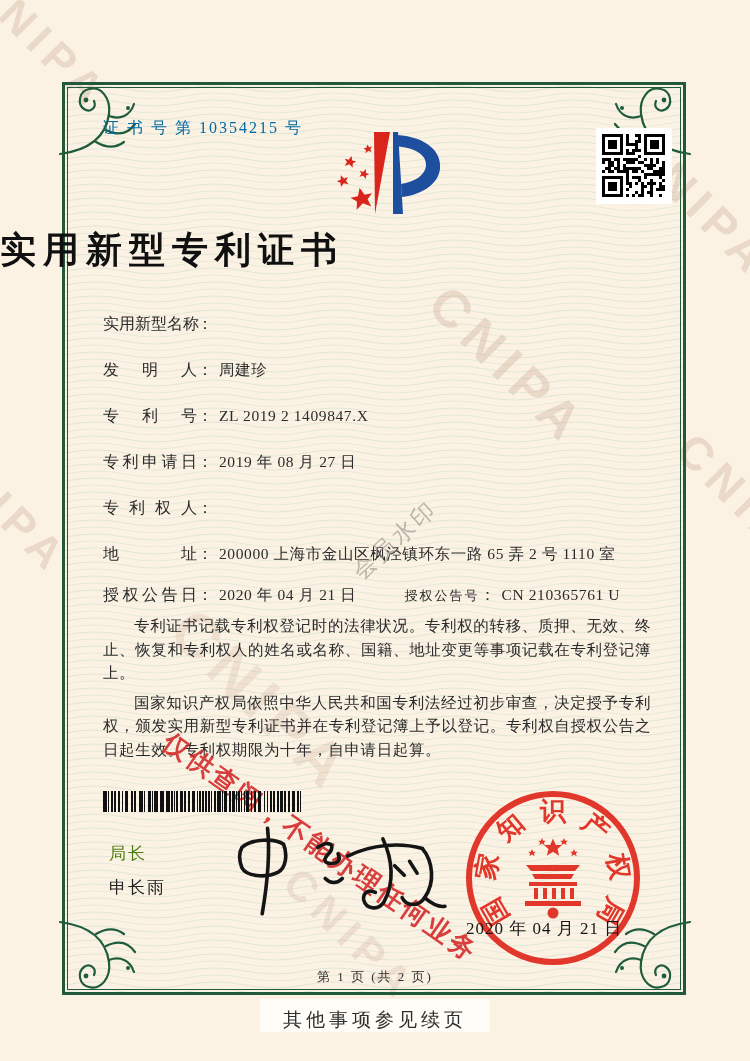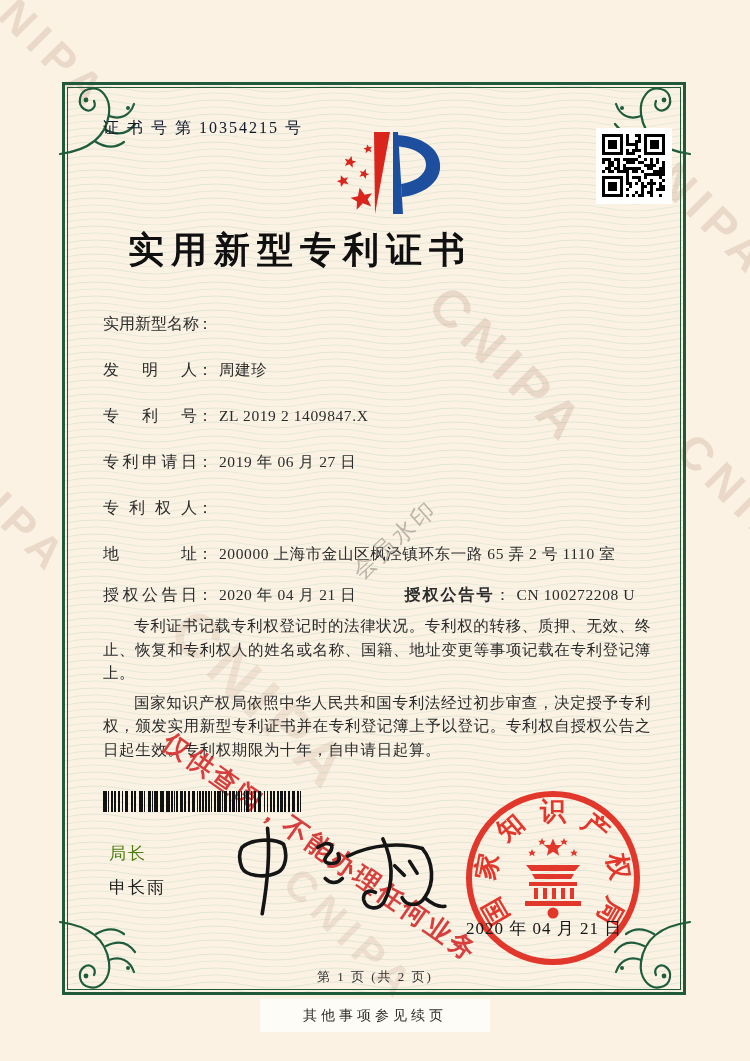--- a/index.html
+++ b/index.html
@@ -17,49 +17,49 @@
   .c-bl{left:56px;top:914px;transform:scaleY(-1);}
   .c-br{left:608px;top:914px;transform:scale(-1,-1);}
   
   .wm-cnipa{font-family:"Liberation Sans",sans-serif;font-weight:bold;color:rgba(196,160,138,.30);
             letter-spacing:8px;transform:translate(-50%,-50%) rotate(45deg);white-space:nowrap;}
   .wm-member{font-family:"Liberation Sans",sans-serif;color:rgba(140,132,122,.55);font-size:23px;
              letter-spacing:3px;transform:translate(-50%,-50%) rotate(-42deg);white-space:nowrap;}
   .wm-notice{color:rgba(210,38,38,.88);font-size:26px;letter-spacing:3px;font-weight:bold;
              transform-origin:left center;transform:rotate(35deg);white-space:nowrap;}
   
-  .cert-no{left:103px;top:118px;font-size:16px;letter-spacing:2px;color:#0f172a;}
+  .cert-no{left:103px;top:118px;font-size:16px;letter-spacing:2px;color:#0369a1;}
   .qr-box{left:596px;top:128px;width:76px;height:76px;background:#fff;}
   .qr-box svg{position:absolute;left:6px;top:6px;}
   .logo{left:300px;top:128px;width:152px;height:94px;}
-  .title{left:0;top:226px;width:600px;text-align:center;font-size:36px;font-weight:bold;
+  .title{left:0;top:226px;width:600px;text-align:left;font-size:36px;font-weight:bold;
          letter-spacing:7px;color:#101010;}
   
   .fields{left:103px;top:314px;width:552px;}
   .frow{display:flex;align-items:baseline;height:22px;margin-bottom:24px;white-space:nowrap;}
   .frow.last{margin-top:-6px;align-items:flex-end;}
   .flabel{display:inline-block;width:94px;font-size:16px;text-align:justify;text-align-last:justify;}
   .fcolon{font-size:16px;margin-right:6px;}
   .fvalue{font-size:15.5px;letter-spacing:.6px;}
   .pair2{margin-left:48px;}
-  .pair2 .flabel2{font-size:16px;letter-spacing:2px;font-weight:bold;}
+  .pair2 .flabel2{font-size:13px;letter-spacing:2px;}
   
   .paras{left:103px;top:614px;width:548px;}
   .paras p{margin:0 0 6px 0;font-size:15.5px;line-height:23.5px;text-indent:2em;
            text-align:justify;letter-spacing:.6px;}
   
   .barcode{left:103px;top:791px;width:202px;height:21px;}
   .signer-title{left:109px;top:842px;font-family:"Liberation Sans",sans-serif;font-size:17px;letter-spacing:2px;color:#4d7c0f;}
   .signer-name{left:109px;top:876px;font-family:Liberation Sans, sans-serif;font-size:17px;letter-spacing:2px;color:#222;}
   .signature{left:212px;top:822px;width:235px;height:98px;}
   .seal{left:453px;top:778px;width:200px;height:200px;}
   .seal-date{left:466px;top:917px;font-size:17px;letter-spacing:1px;color:#161616;}
   .page-num{left:0;top:968px;width:750px;text-align:center;font-size:13px;letter-spacing:2px;color:#333;}
   .cont-strip{left:260px;top:999px;width:230px;height:33px;background:#fefcf6;}
-  .cont-note{left:0;top:1007px;width:750px;text-align:center;font-size:14px;letter-spacing:4px;color:#2e2e2e;}
+  .cont-note{left:0;top:1007px;width:750px;text-align:center;font-size:19px;letter-spacing:4px;color:#2e2e2e;}
 </style>
 </head>
 <body>
 
 <svg width="0" height="0" style="position:absolute" aria-hidden="true">
   <defs>
     <path id="star" d="M0,-10 L2.94,-3.09 L9.51,-3.09 L4.76,1.18 L6.47,8.09 L0,3.82 L-6.47,8.09 L-4.76,1.18 L-9.51,-3.09 L-2.94,-3.09 Z"></path>
     <g id="flourish" fill="none" stroke="#1f5c3b" stroke-width="2.2" stroke-linecap="round">
       <path d="M4,78 C34,74 50,60 53,38 C55,22 45,10 33,13 C23,15 21,28 28,33 C34,37 41,32 38,25"></path>
       <path d="M53,40 C64,44 74,40 78,28"></path>
@@ -278,36 +278,36 @@
       <span class="fvalue">周建珍</span>
     </div>
   <div class="frow">
       <span class="flabel">专利号</span>
       <span class="fcolon">：</span>
       <span class="fvalue">ZL 2019 2 1409847.X</span>
     </div>
   <div class="frow">
       <span class="flabel">专利申请日</span>
       <span class="fcolon">：</span>
-      <span class="fvalue">2019 年 06 月 27 日</span>
+      <span class="fvalue">2019 年 08 月 27 日</span>
     </div>
   <div class="frow">
       <span class="flabel">专利权人</span>
       <span class="fcolon">：</span>
     </div>
   <div class="frow">
       <span class="flabel">地址</span>
       <span class="fcolon">：</span>
       <span class="fvalue">200000  上海市金山区枫泾镇环东一路 65 弄 2 号 1110 室</span>
     </div>
   <div class="frow last">
     <span class="flabel">授权公告日</span>
       <span class="fcolon">：</span>
       <span class="fvalue">2020 年 04 月 21 日</span>
-    <span class="pair2"><span class="flabel2">授权公告号</span><span class="fcolon">：</span><span class="fvalue">CN 100272208 U</span></span>
+    <span class="pair2"><span class="flabel2">授权公告号</span><span class="fcolon">：</span><span class="fvalue">CN 210365761 U</span></span>
   </div>
 </div>
 
 <div class="abs paras">
   <p>专利证书记载专利权登记时的法律状况。专利权的转移、质押、无效、终止、恢复和专利权人的姓名或名称、国籍、地址变更等事项记载在专利登记簿上。</p>
   <p>国家知识产权局依照中华人民共和国专利法经过初步审查，决定授予专利权，颁发实用新型专利证书并在专利登记簿上予以登记。专利权自授权公告之日起生效。专利权期限为十年，自申请日起算。</p>
 </div>
 
 <div class="abs wm-member" style="left:395px;top:540px;">会员水印</div>
 <div class="abs wm-notice" style="left:166px;top:722px;">仅供查阅，不能办理任何业务</div>

